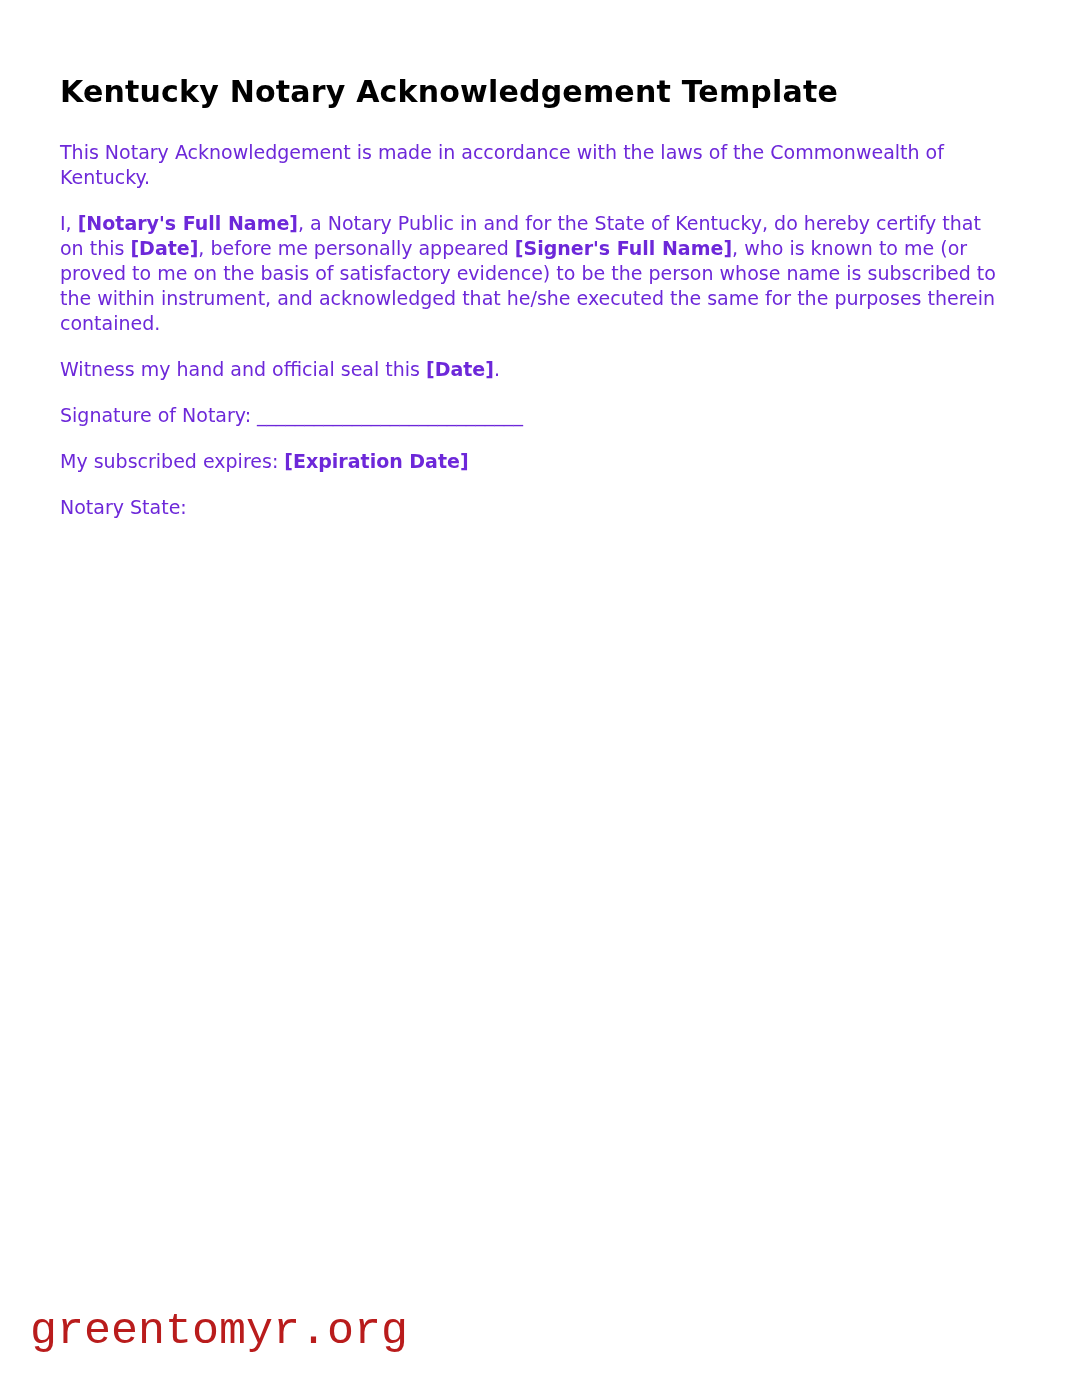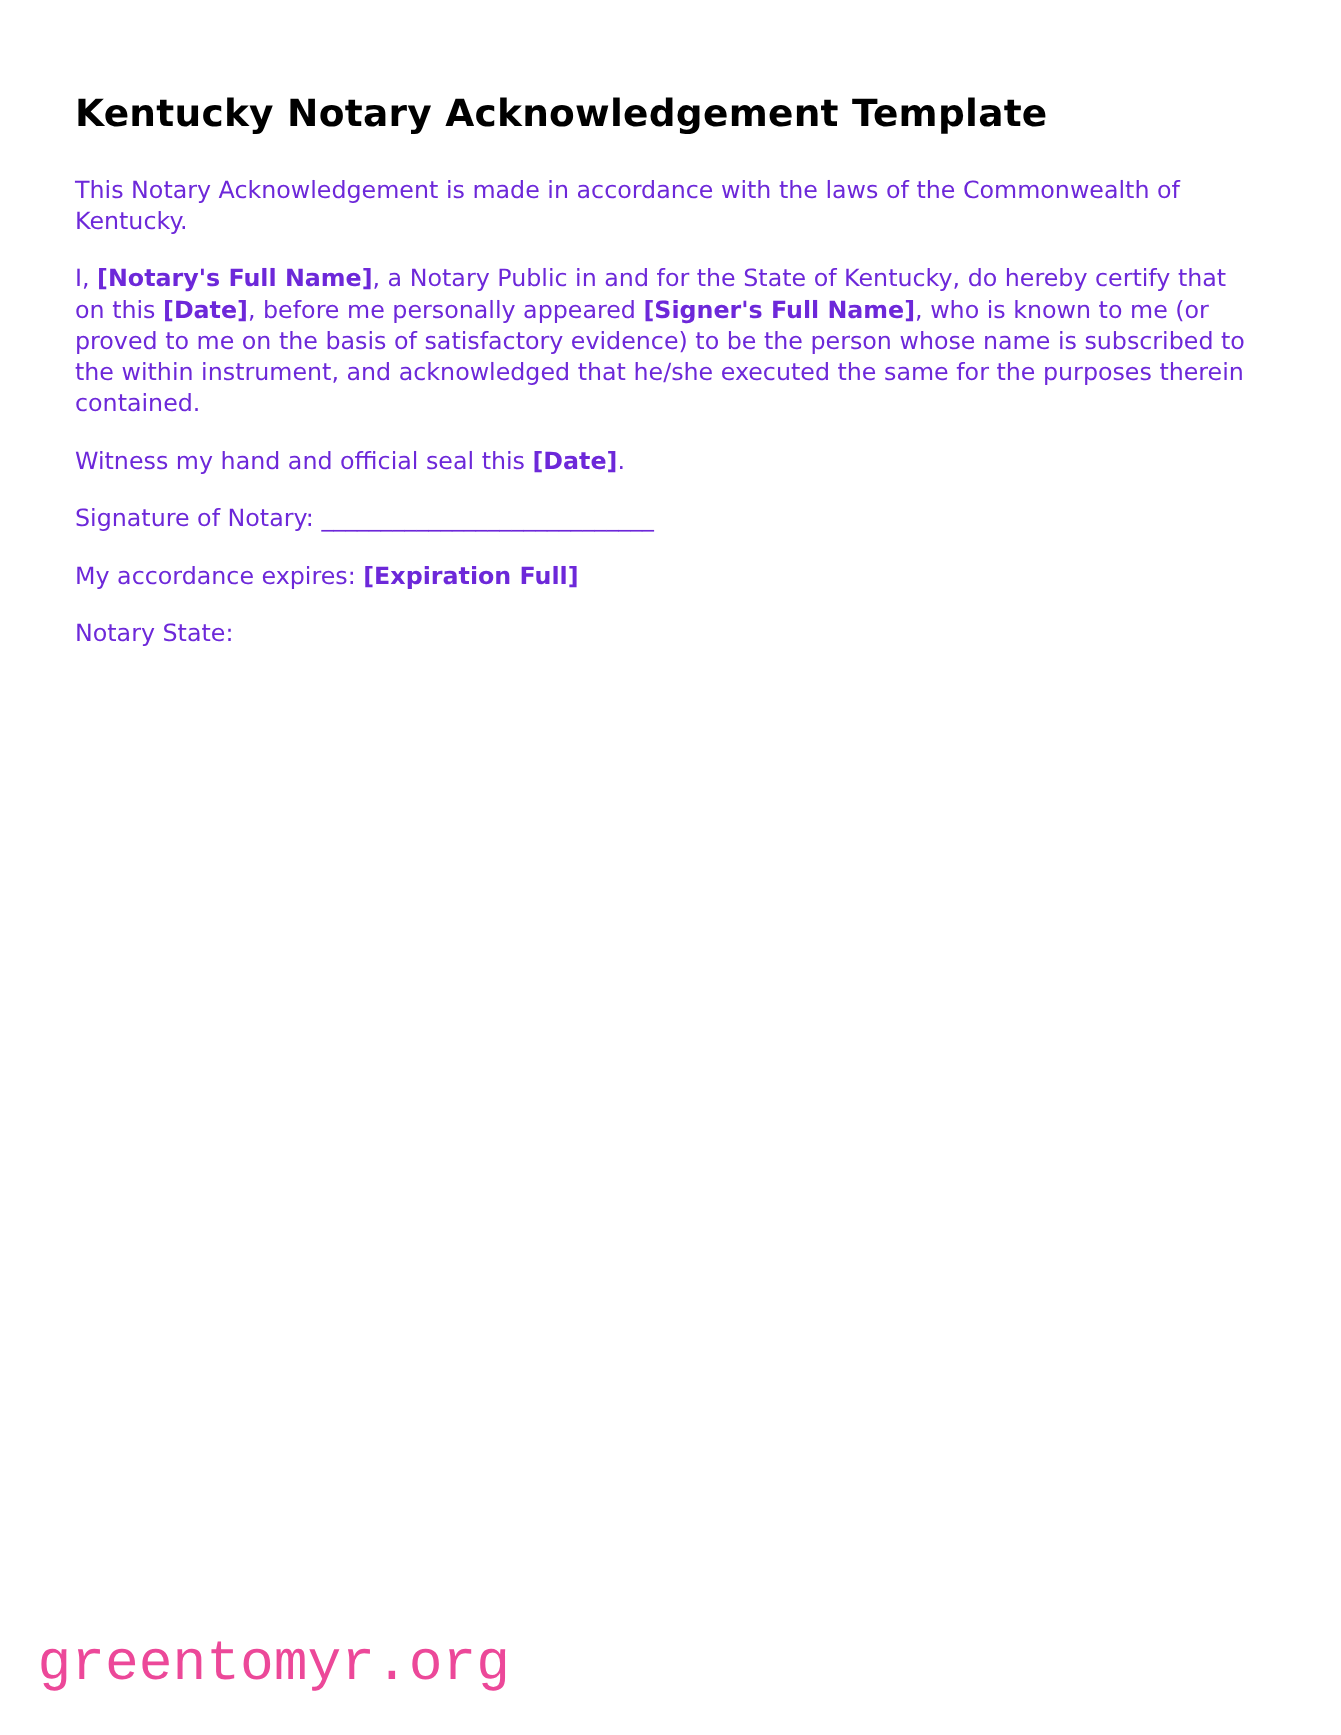--- a/index.html
+++ b/index.html
@@ -35,41 +35,41 @@
     color: #6d28d9;
   }
   .bold { font-weight: bold; text-align: right; }
   .watermark {
     position: absolute;
     left: 30px;
     top: 1305px;
     font-family: "Liberation Mono", monospace;
     font-size: 45px;
     line-height: 1.2;
-    color: #ec4899;
+    color: #b91c1c;
     letter-spacing: 0px;
   }
 </style>
 </head>
 <body>
 
 <div class="page">
   <div class="content">
 
     <h1 class="doc-title">Kentucky Notary Acknowledgement Template</h1>
 
     <p class="doc-par">This Notary Acknowledgement is made in accordance with the laws of the Commonwealth of Kentucky.</p>
 
     <p class="doc-par"><span>I, </span><span class="bold">[Notary's Full Name]</span><span>, a Notary Public in and for the State of Kentucky, do hereby certify that on this </span><span class="bold">[Date]</span><span>, before me personally appeared </span><span class="bold">[Signer's Full Name]</span><span>, who is known to me (or proved to me on the basis of satisfactory evidence) to be the person whose name is subscribed to the within instrument, and acknowledged that he/she executed the same for the purposes therein contained.</span></p>
 
     <p class="doc-par"><span>Witness my hand and official seal this </span><span class="bold">[Date]</span><span>.</span></p>
 
     <p class="doc-par"><span>Signature of Notary: </span><span>____________________________</span></p>
 
-    <p class="doc-par"><span>My accordance expires: </span><span class="bold">[Expiration Full]</span></p>
+    <p class="doc-par"><span>My subscribed expires: </span><span class="bold">[Expiration Date]</span></p>
 
     <p class="doc-par">Notary State:</p>
 
 
   </div>
 
   <div class="watermark">greentomyr.org</div>
 </div>
 
 </body></html>

